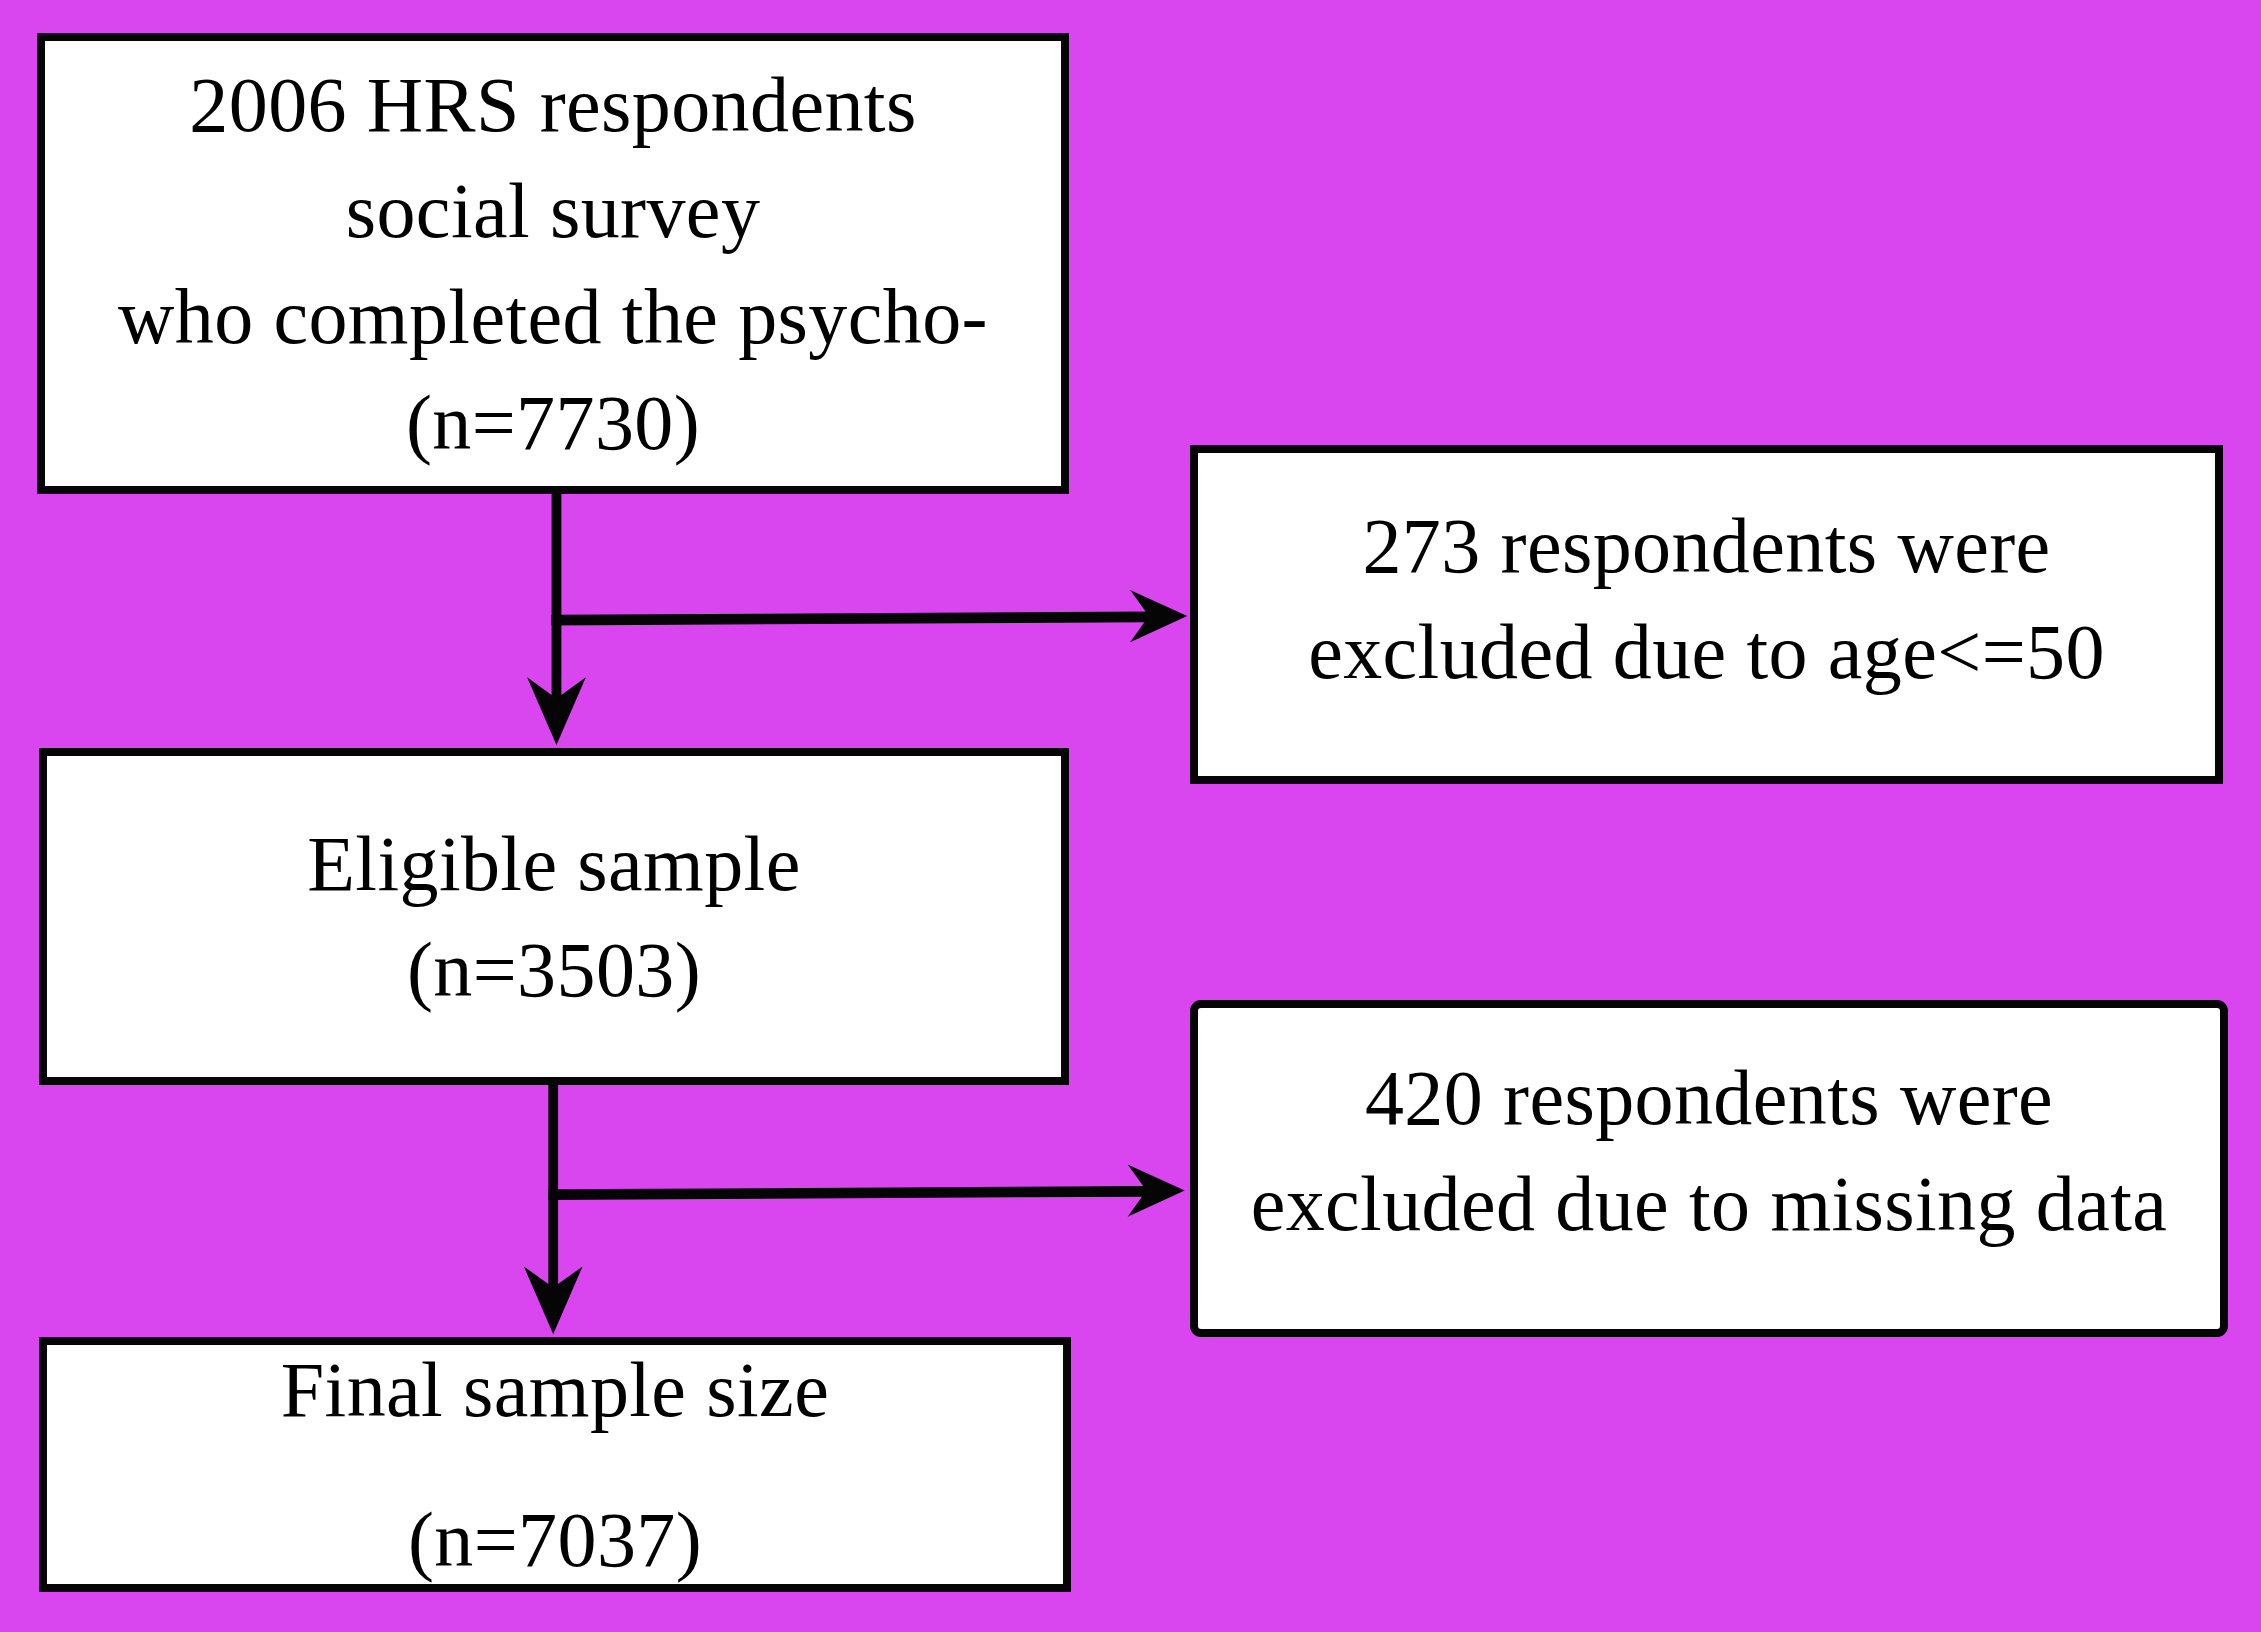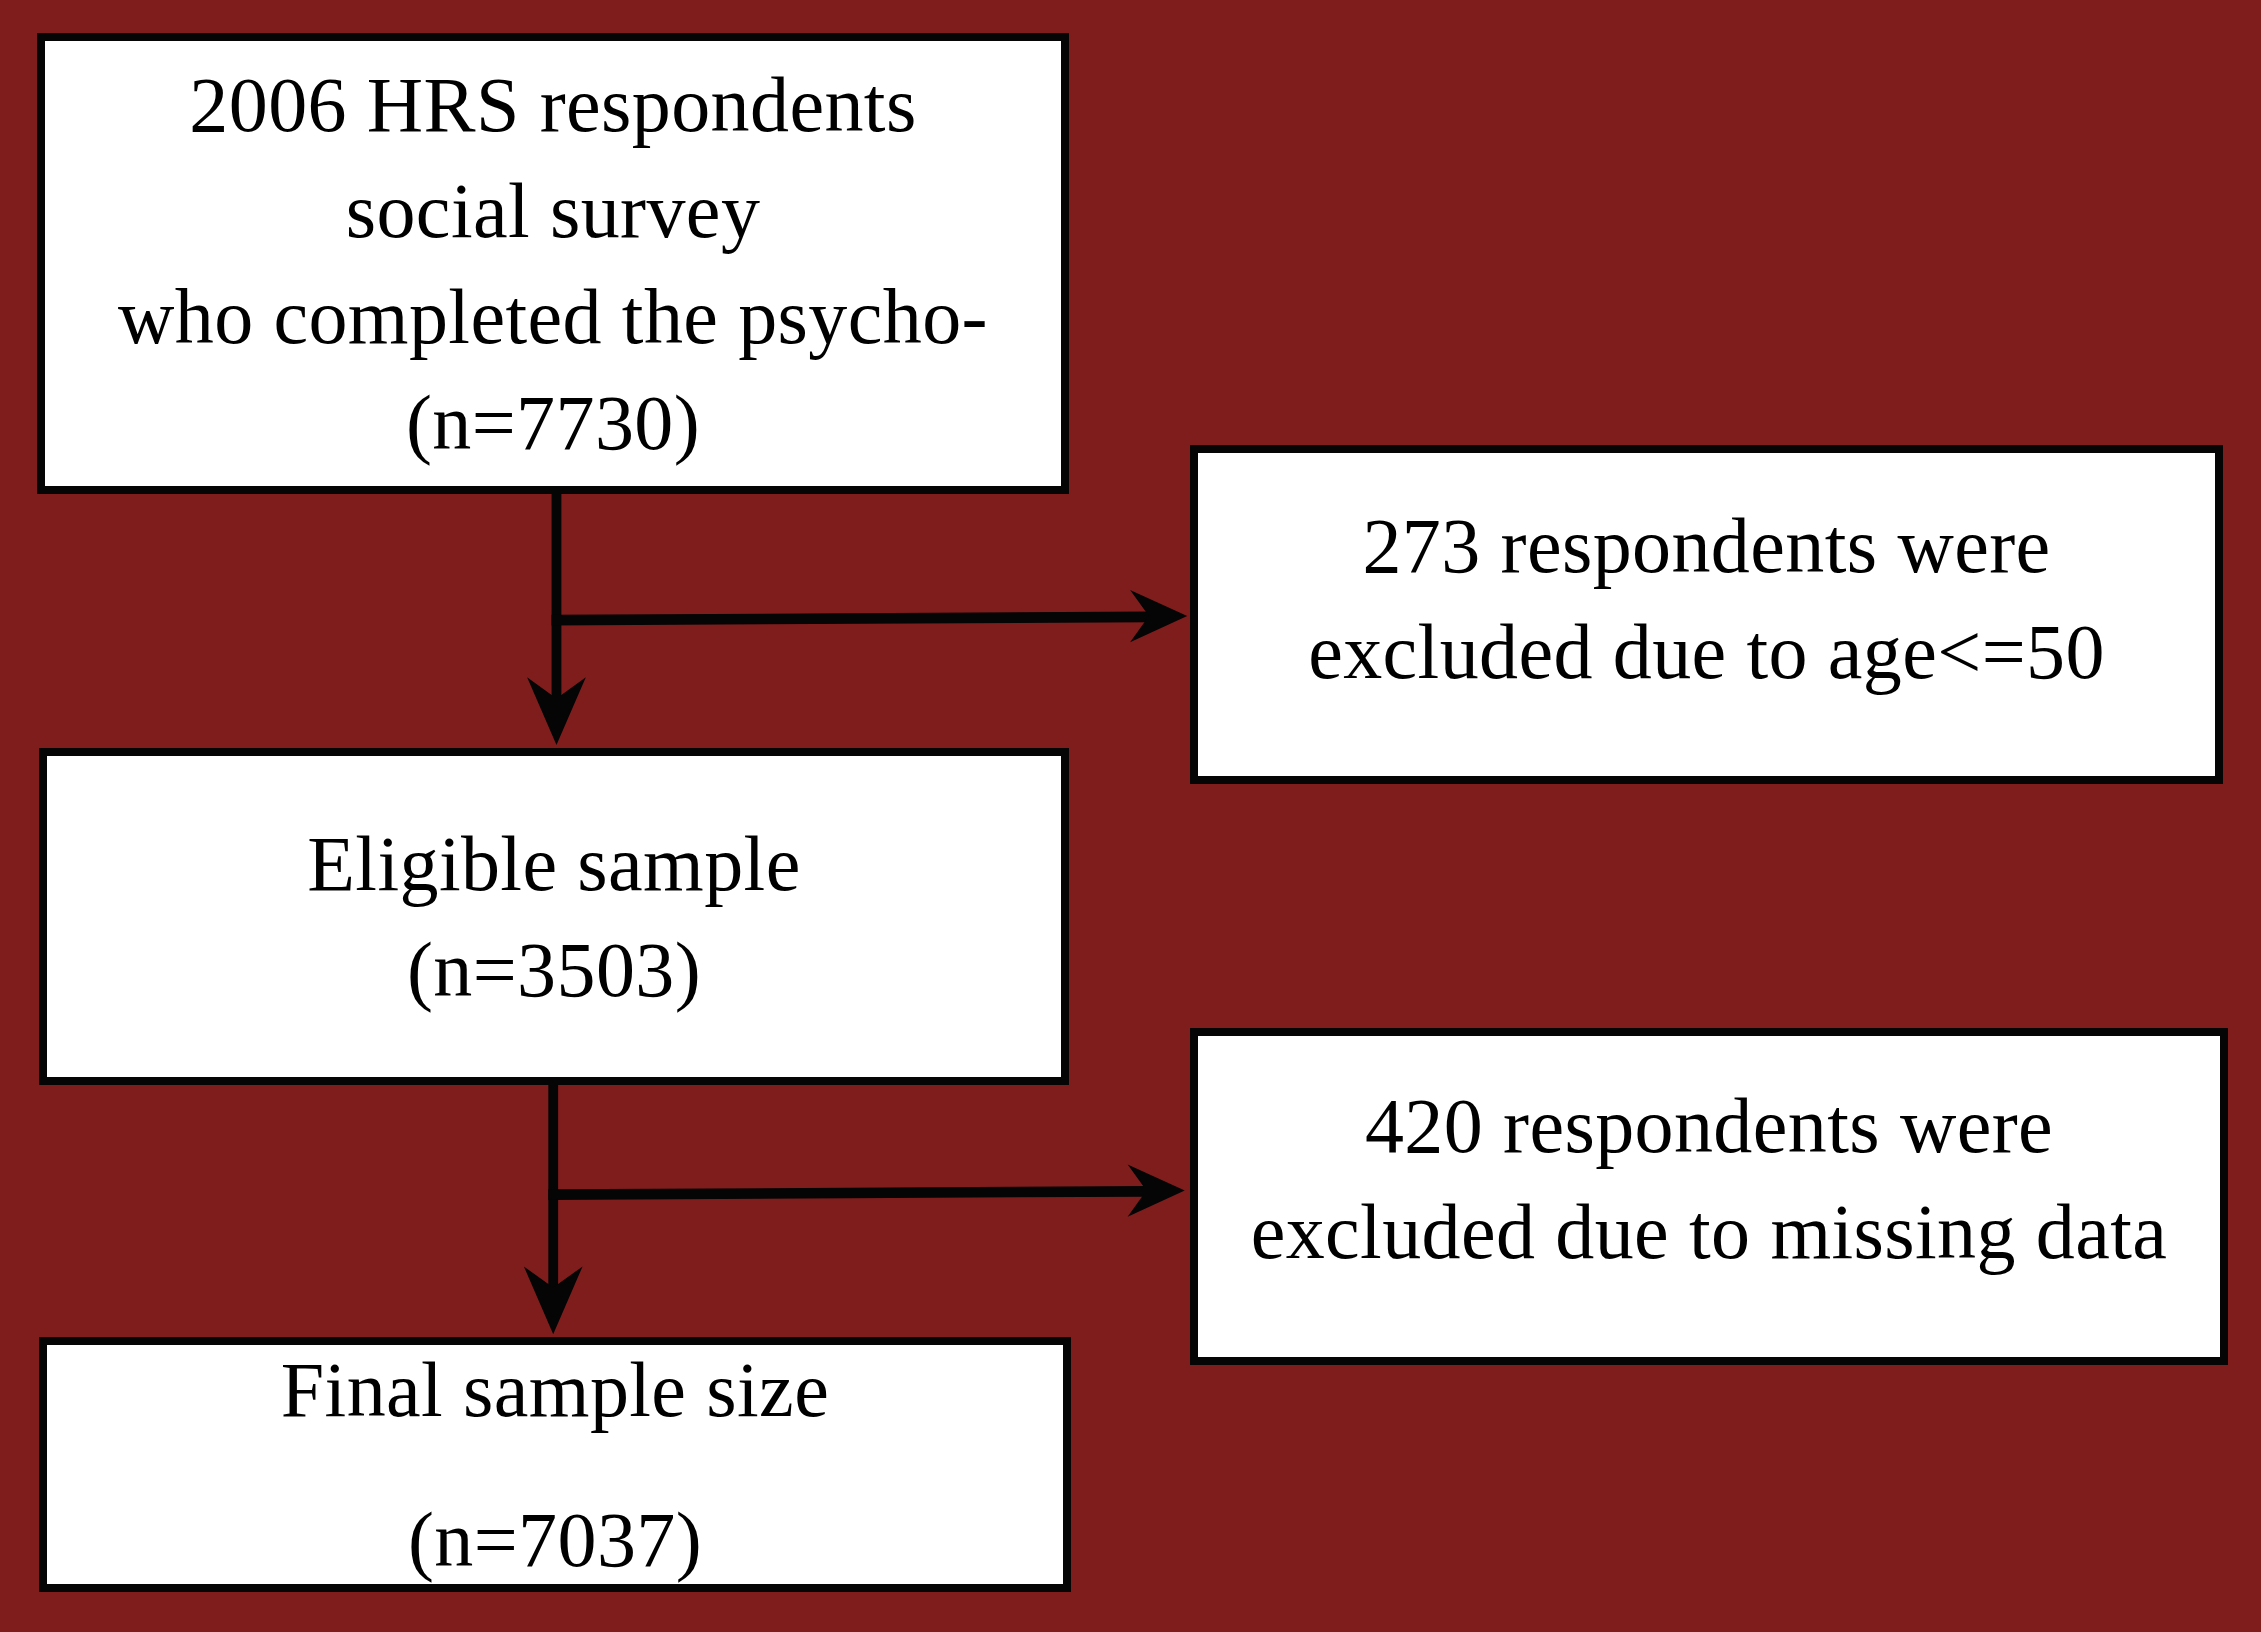--- a/index.html
+++ b/index.html
@@ -1,20 +1,20 @@
 <!DOCTYPE html>
 <html style="font-size:13px"><head>
 <meta charset="utf-8">
 <style>
   html, body { margin: 0; padding: 0; background: #ffffff; }
   #canvas {
     position: relative;
     width: 2261px;
     height: 1632px;
-    background: #7f1d1d;
+    background: #d946ef;
     font-family: "Liberation Serif", "DejaVu Serif", serif;
     color: #000000;
     overflow: hidden;
   }
   .node {
     position: absolute;
     box-sizing: border-box;
     border: 8.2px solid #050505;
     background: #ffffff;
     display: flex;
@@ -28,21 +28,21 @@
   }
   .node .line { white-space: nowrap; }
 
   
   #node-survey   { left: 37px;   top: 33px;   width: 1032px; height: 461px; }
   #node-eligible { left: 39px;   top: 748px;  width: 1030px; height: 337px; }
   #node-final    { left: 39px;   top: 1337px; width: 1032px; height: 255px; gap: 44px; }
 
   
   #node-excl-age     { left: 1190px; top: 445px;  width: 1033px; height: 339px; padding-bottom: 31px; }
-  #node-excl-missing { left: 1190px; top: 1028px; width: 1038px; height: 337px; padding-bottom: 35px; }
+  #node-excl-missing { left: 1190px; top: 1000px; width: 1038px; height: 337px; padding-bottom: 35px; border-radius: 11px; }
 
   #connectors { position: absolute; left: 0; top: 0; }
   #connectors line    { stroke: #050505; }
   #connectors polygon { fill: #050505; }
 </style>
 </head>
 <body>
 
 <div id="canvas">
 

